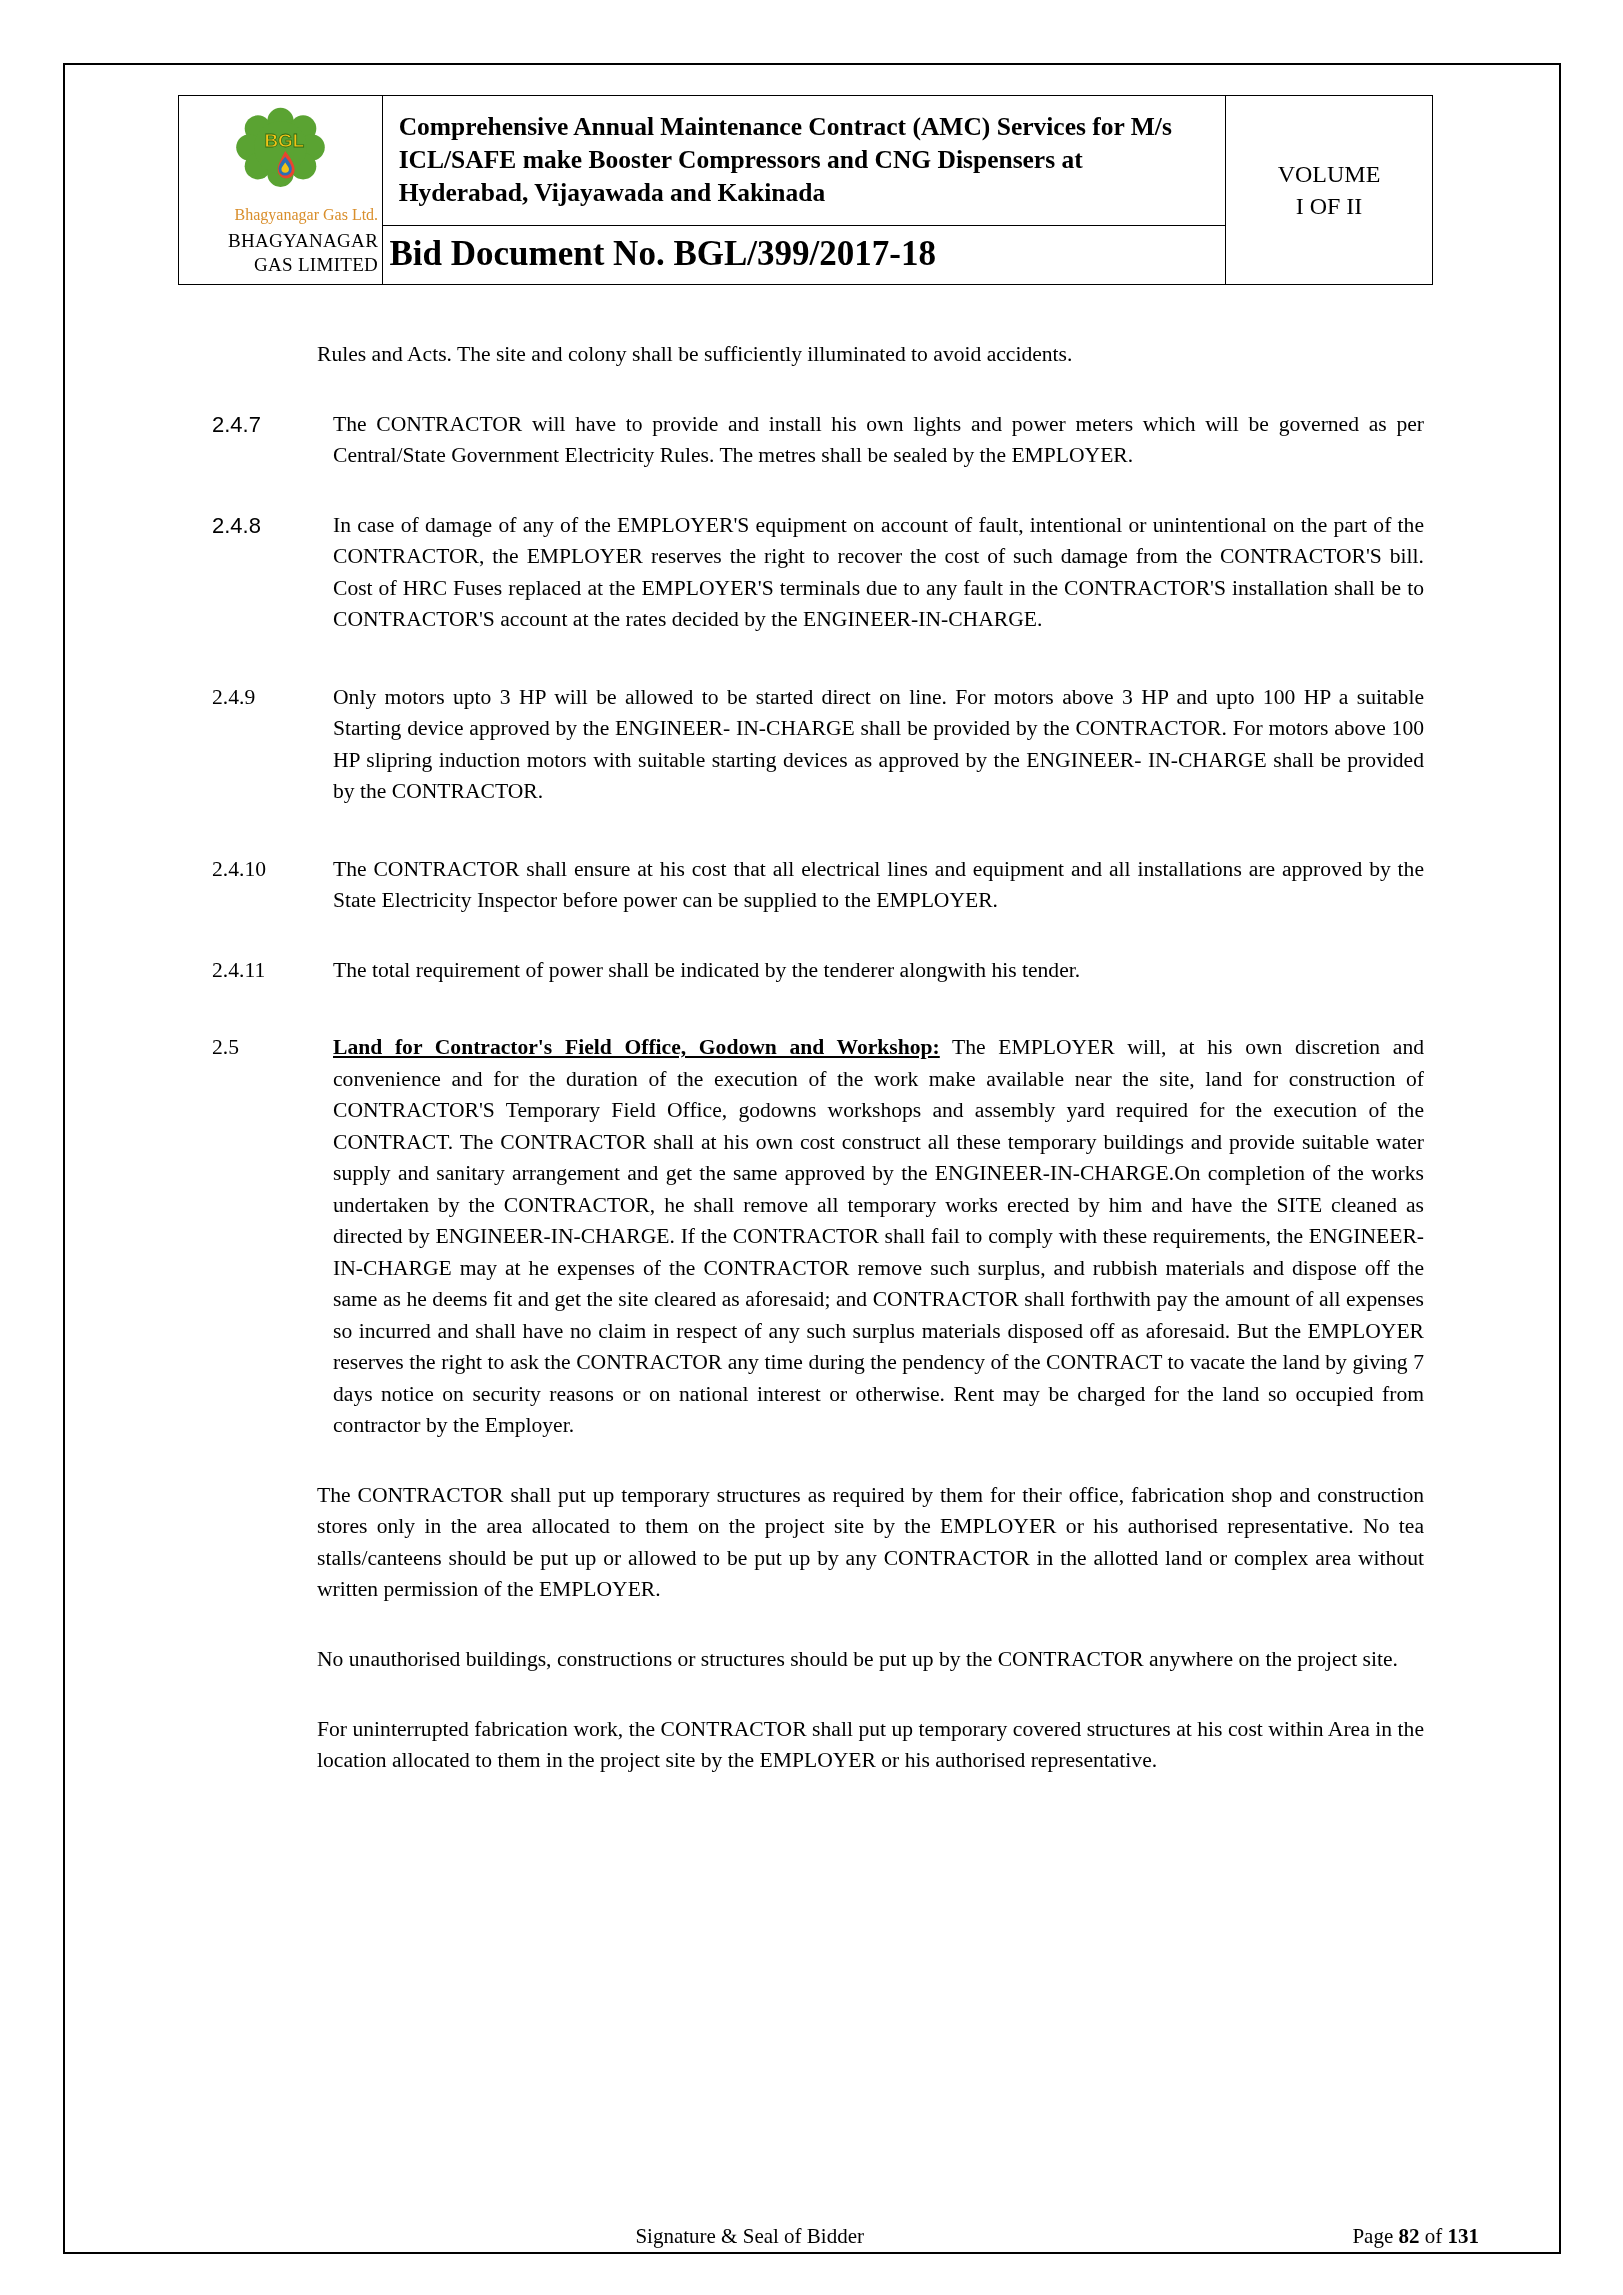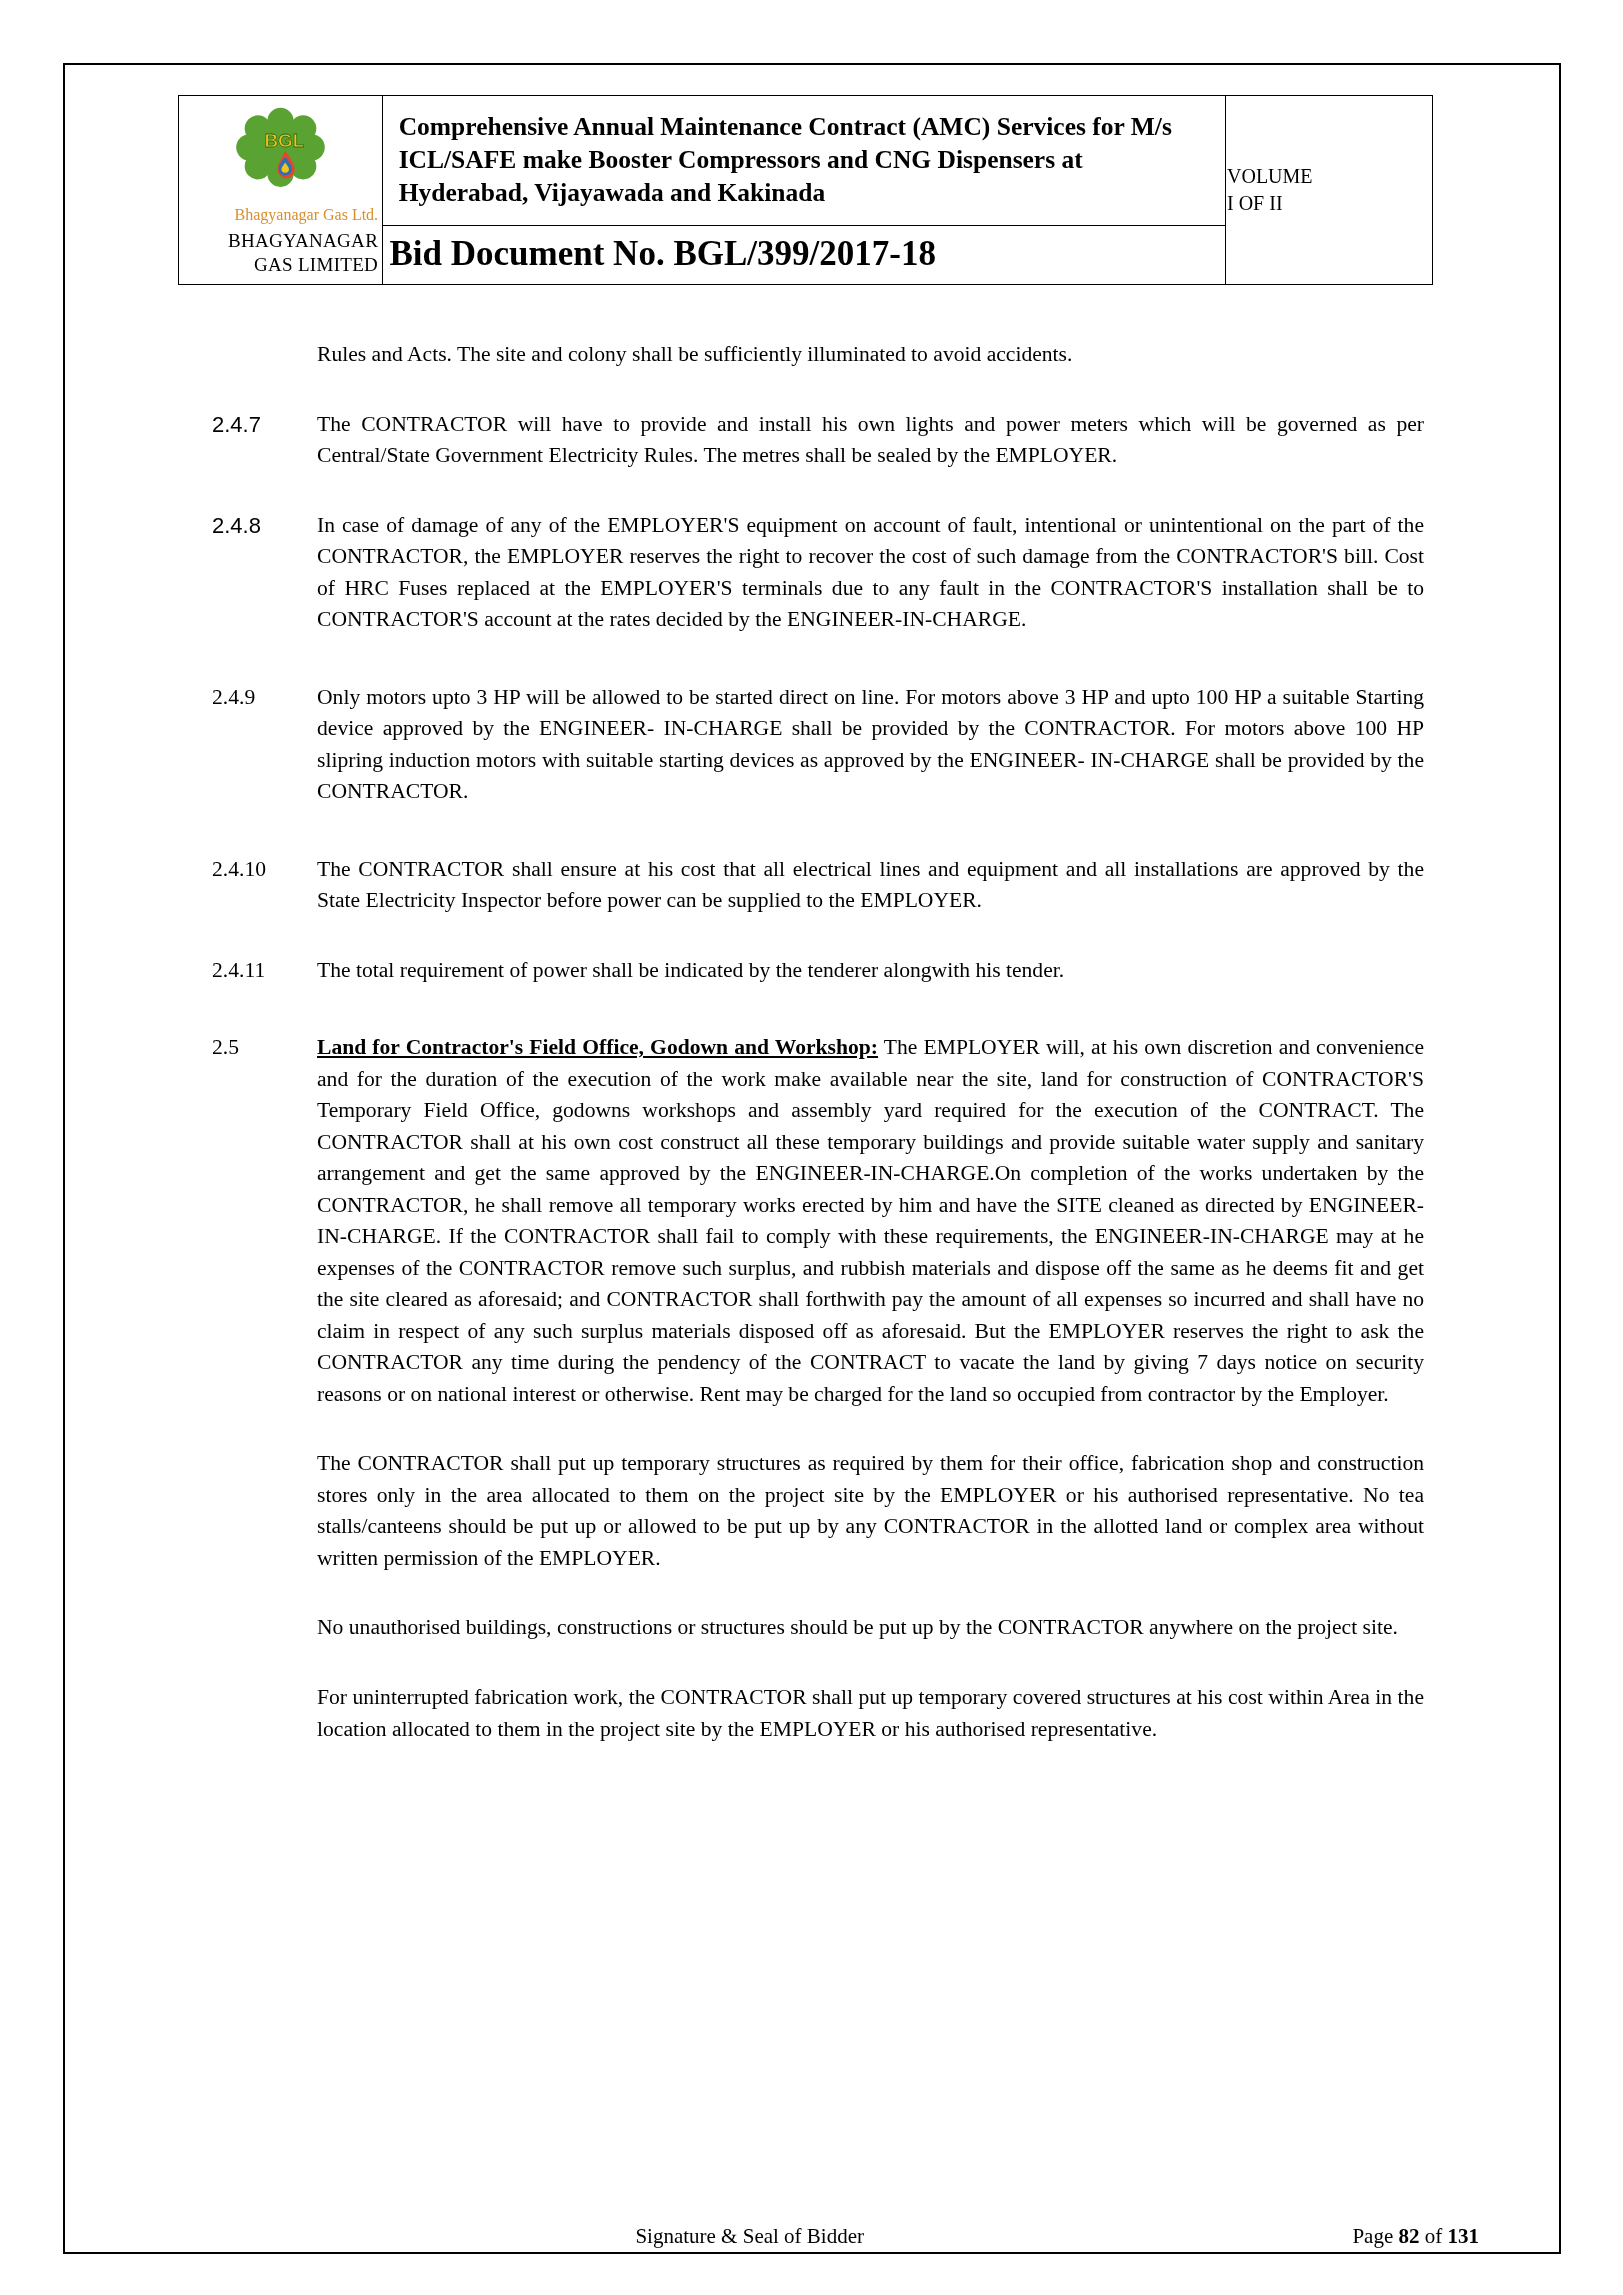--- a/index.html
+++ b/index.html
@@ -56,34 +56,35 @@
     vertical-align: middle;
   }
   .biddoc-cell {
     text-align: left;
     font-weight: bold;
     font-size: 35px;
     padding: 3.9px 6.5px 6.5px 6.5px;
   }
   .volume-cell {
     width: 207px;
-    font-size: 20px;
+    text-align: center;
+    font-size: 24px;
     line-height: 1.35;
     vertical-align: middle;
   }
   
   .content {
     position: absolute;
     left: 147px; top: 274px;
     width: 1212px;
     font-size: 21.6px;
     line-height: 1.46;
   }
   .intro { margin: 0 0 38px 105px; }
-  .clause { display: flex; margin: 0 0 38px 0; }
+  .clause { display: flex; margin: 0 0 38px 0; gap: 16px; }
   .clause.gap-lg { margin-bottom: 46px; }
   .clause .num { width: 105px; flex: none; }
   .clause .num.sans { font-family: "Liberation Sans", sans-serif; font-size: 22px; }
   .clause .text { flex: 1; text-align: justify; }
   .lead { font-weight: bold; text-decoration: underline; }
   .para { margin: 0 0 38px 105px; text-align: justify; }
   
   .footer {
     position: absolute;
     left: 147px; right: 144px; bottom: 46px;

